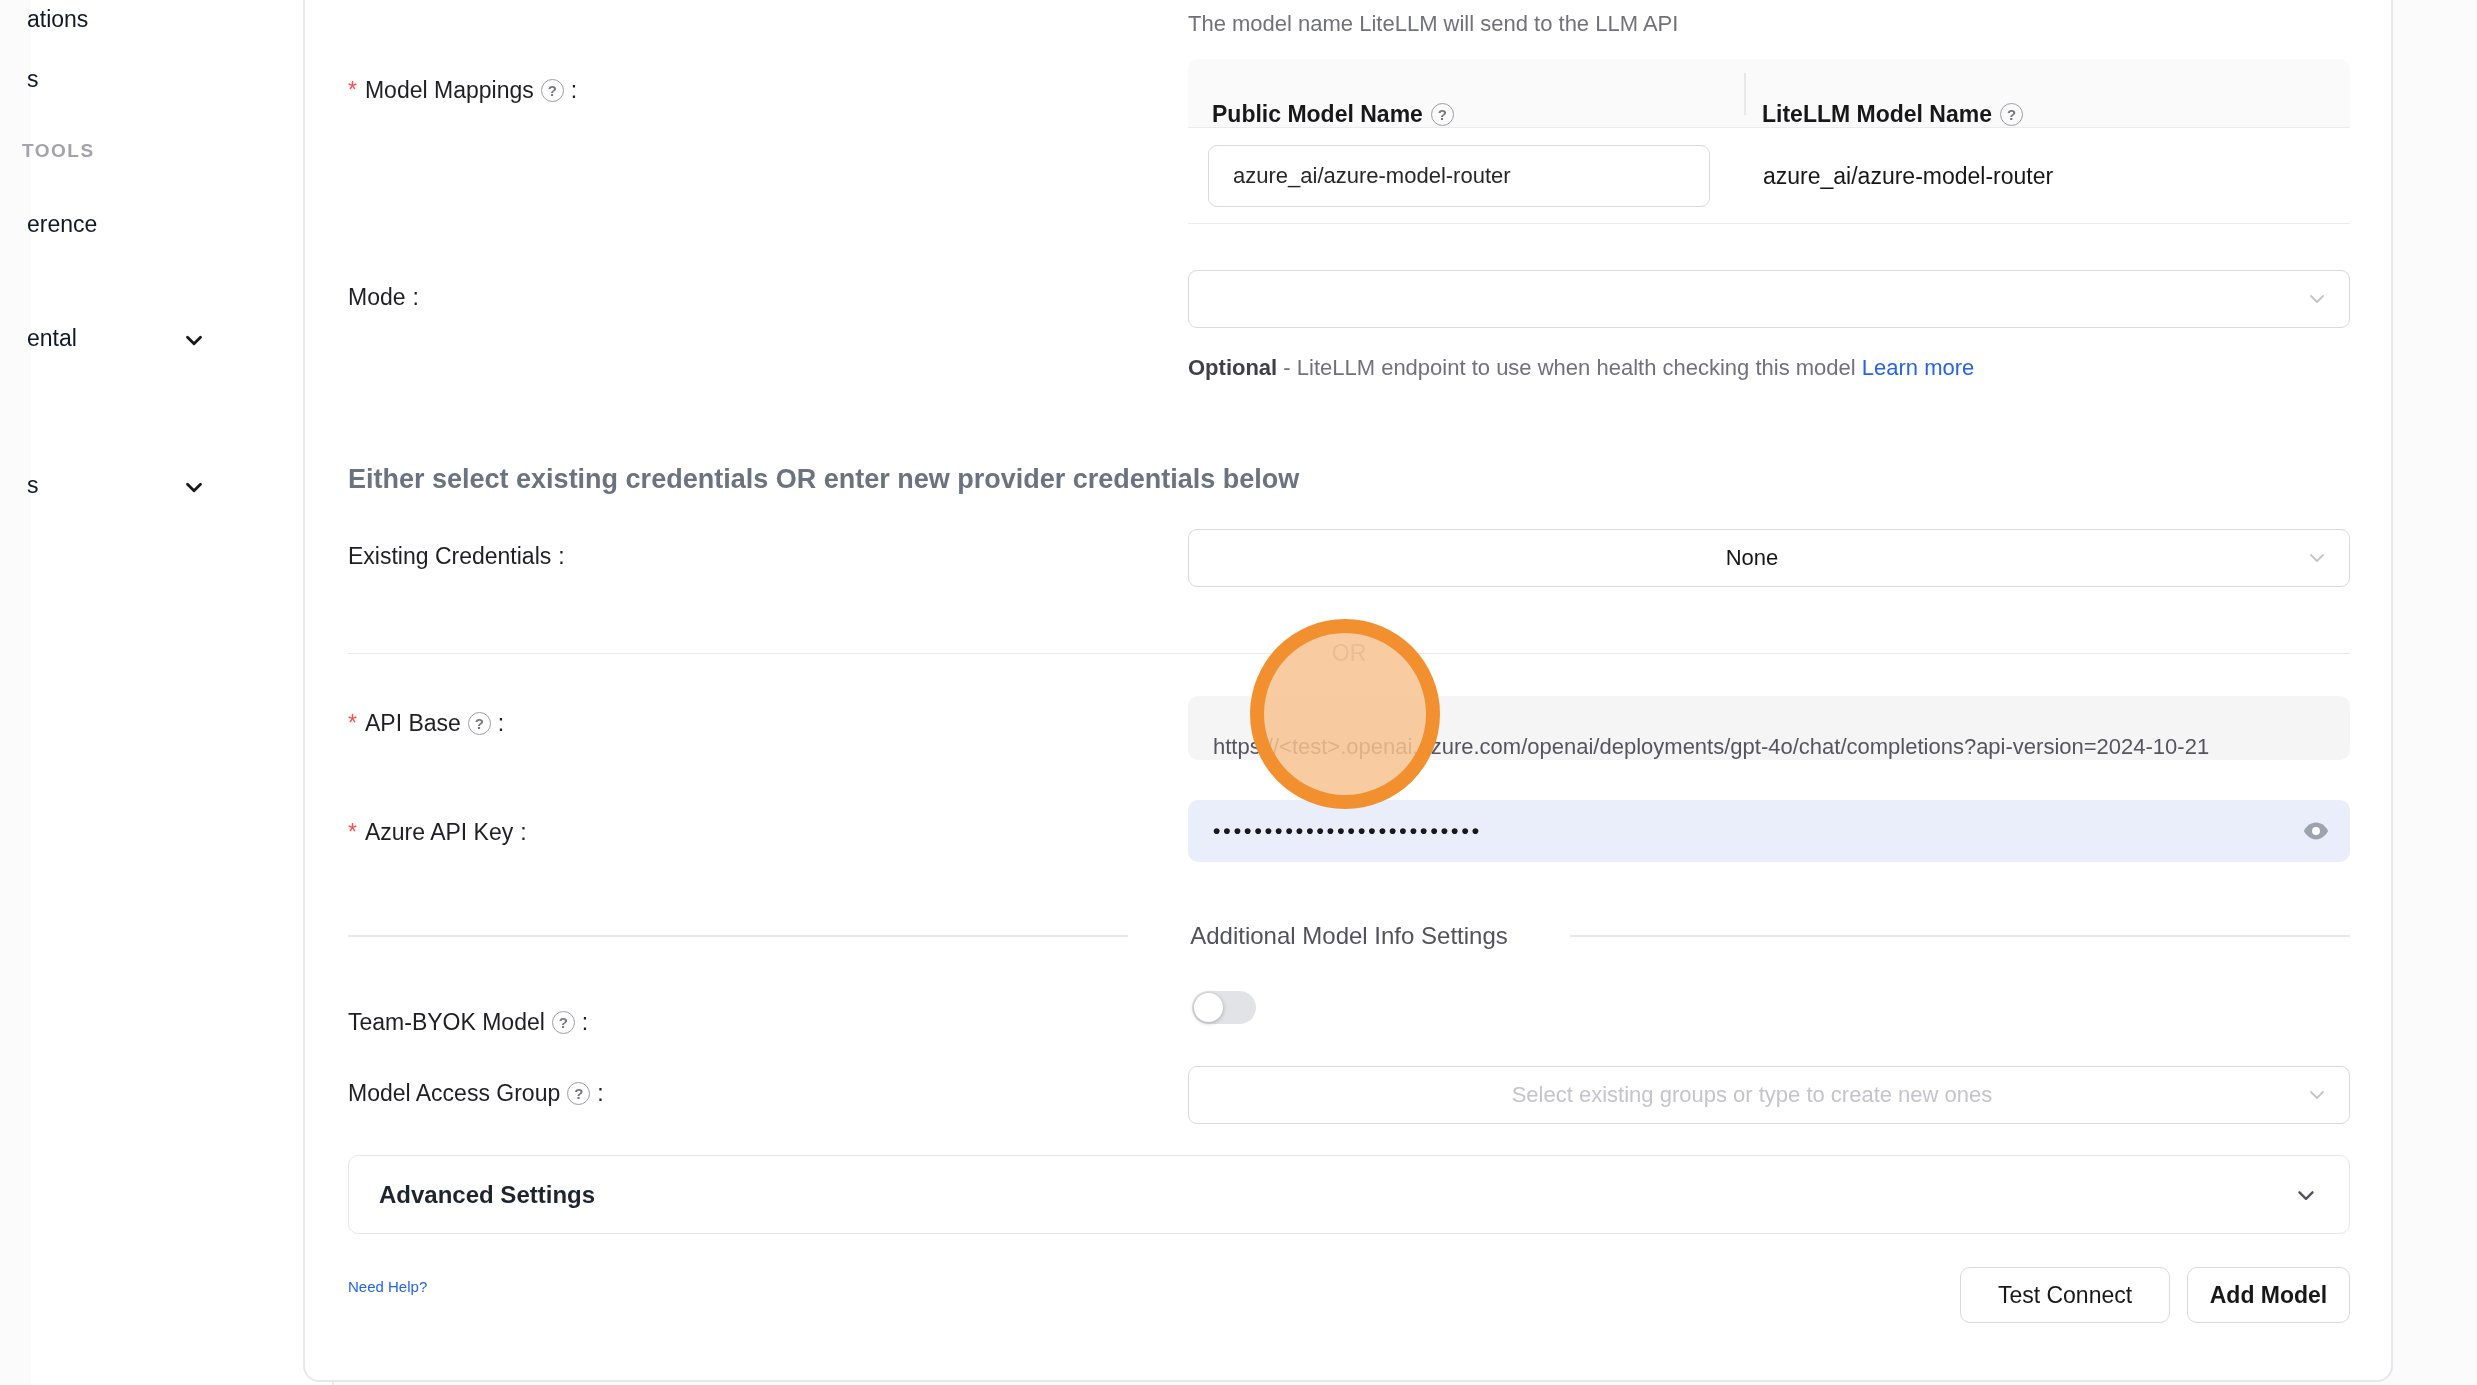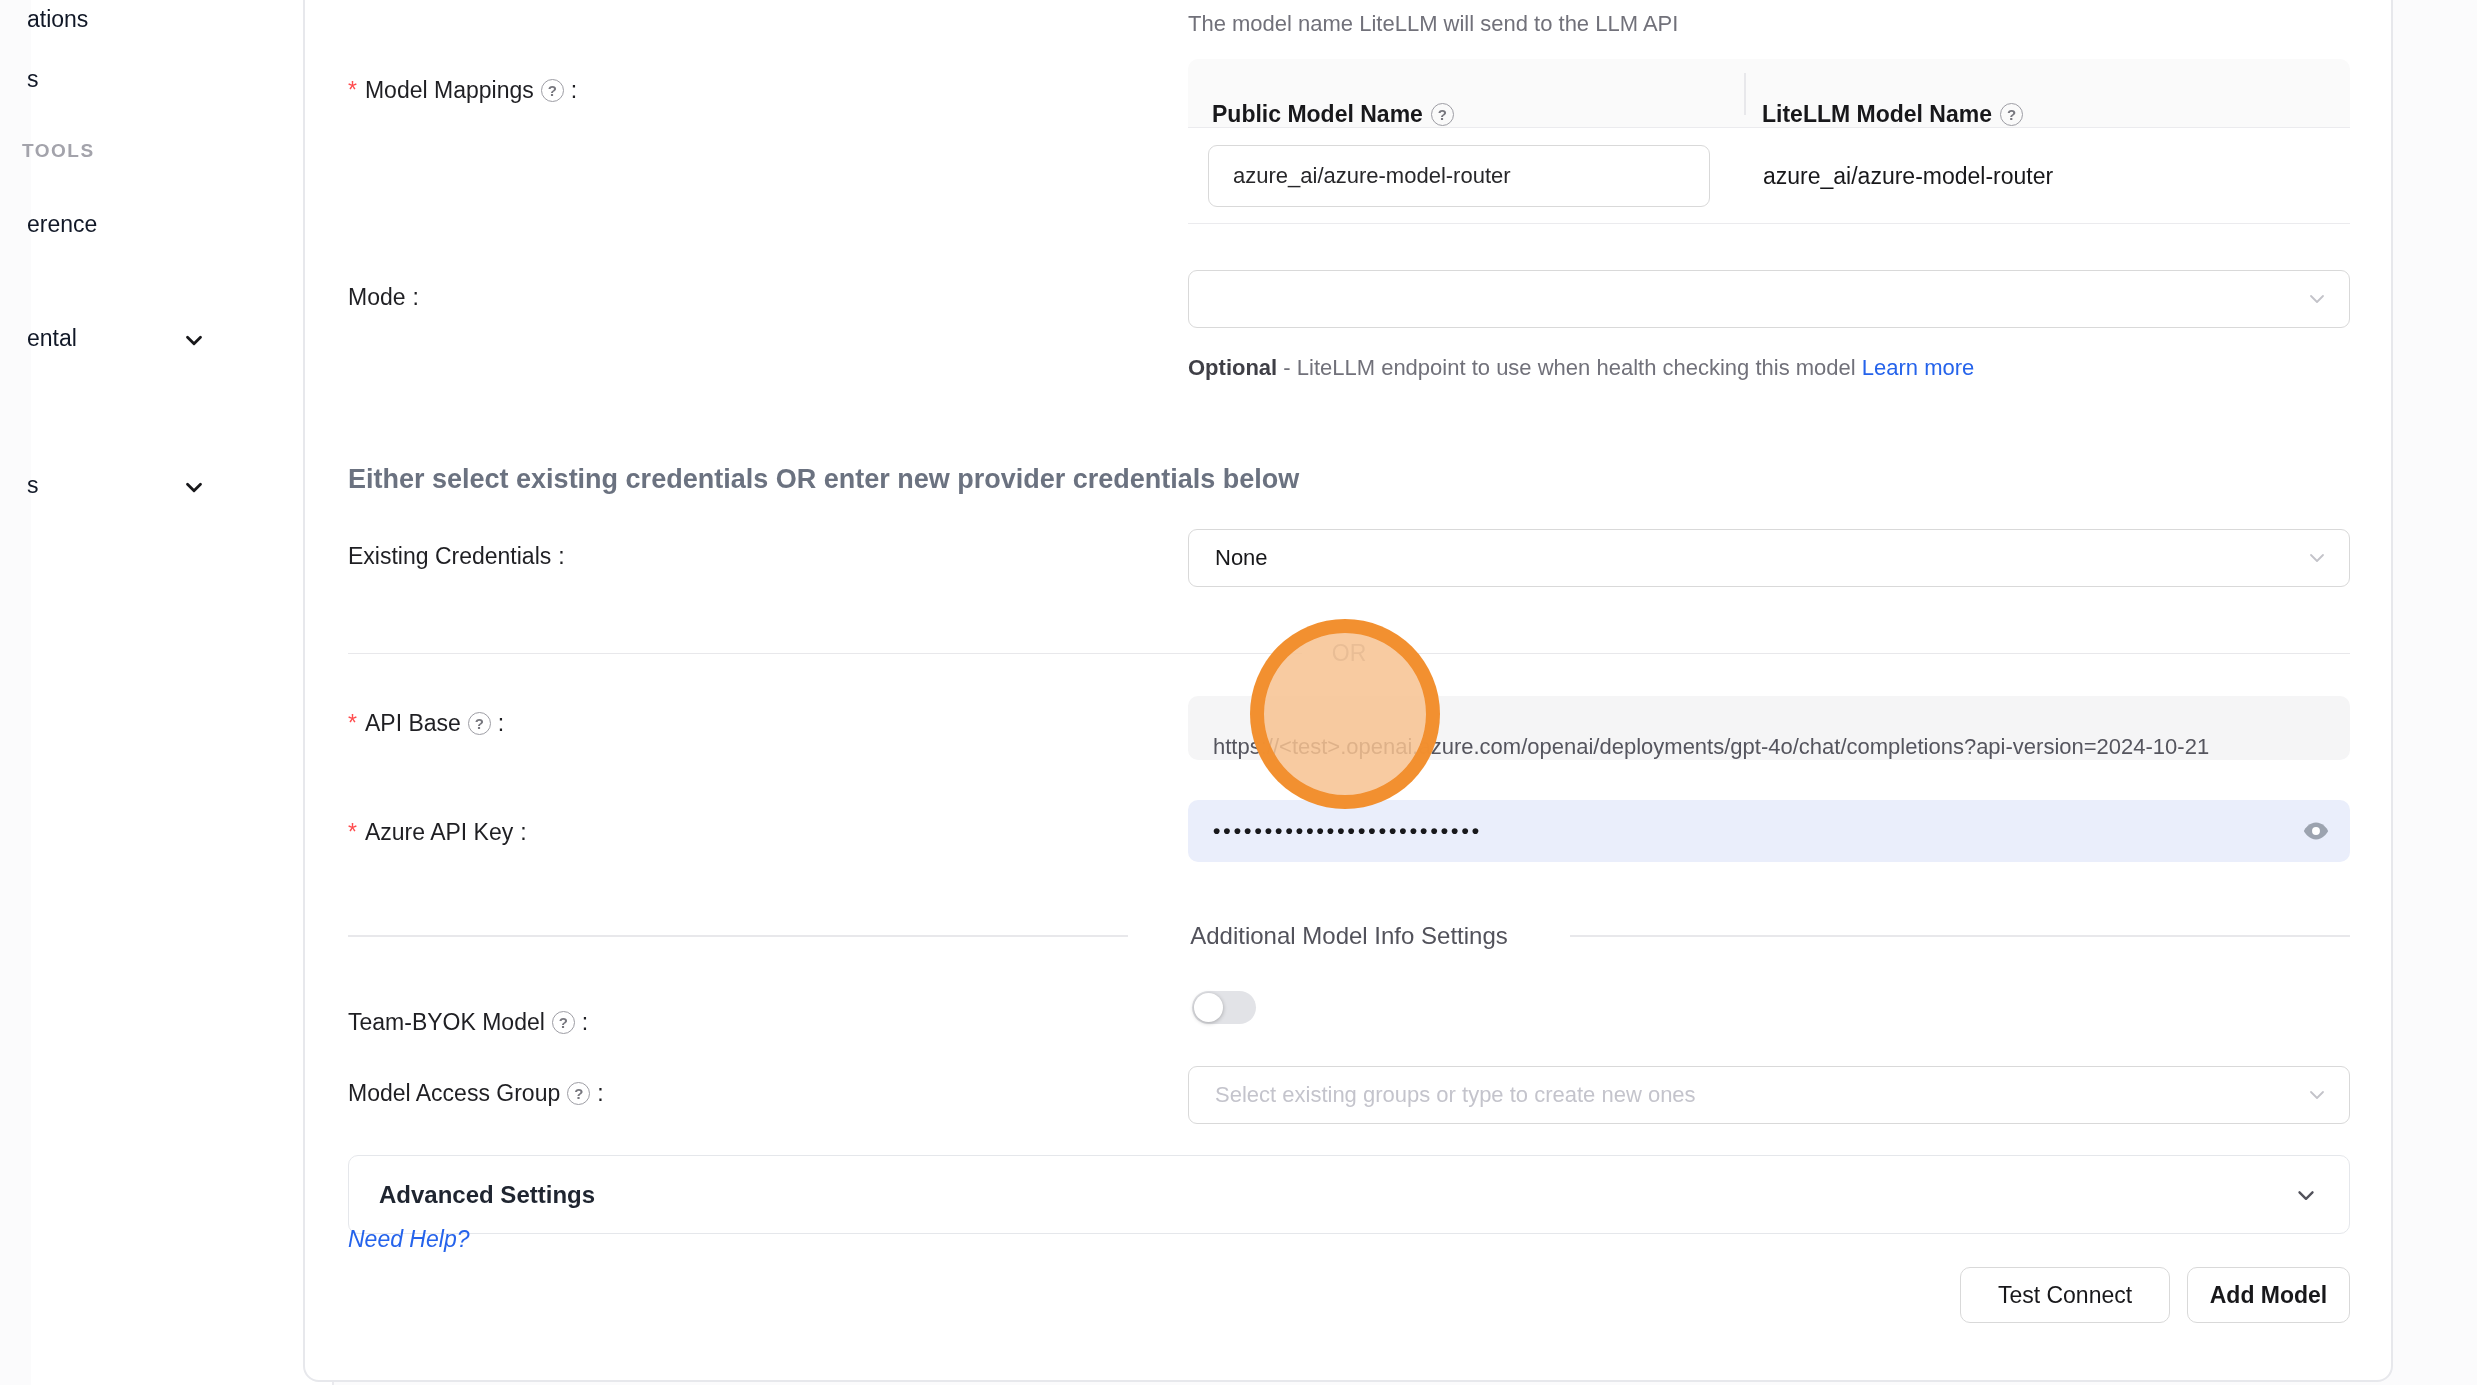--- a/index.html
+++ b/index.html
@@ -39,21 +39,21 @@
   .mm-hdivider { position:absolute; left:556px; top:14px; width:1.5px; height:42px; background:#e8e8eb; }
   .mm-row { position:relative; height:96px; border-bottom:1.5px solid #ebebee; }
   .mm-input { position:absolute; left:20px; top:17px; width:502px; height:62px;
               border:1.5px solid #d9d9d9; border-radius:9px; padding:0 24px;
               font-size:22px; color:#27272a; font-family:"Liberation Sans",sans-serif; background:#fff; outline:none; }
   .mm-cellval { position:absolute; left:575px; top:0; height:96px; display:flex; align-items:center;
                 font-size:23px; color:#18181b; }
 
   
   .select { position:absolute; background:#fff; border:1.5px solid #d9d9d9; border-radius:9px;
-            display:flex; align-items:center; padding:0 60px 0 26px; font-size:22px; color:#27272a; }
+            display:flex; align-items:center; padding:0 60px 0 26px; font-size:22px; color:#27272a;justify-content:center; }
   .select .chev { position:absolute; right:20px; top:50%; transform:translateY(-50%); display:flex; }
   .placeholder { color:#c4c4cc; }
 
   .filled-input { position:absolute; border-radius:10px; display:flex; align-items:center; padding:0 60px 0 25px; }
 
   .divider { position:absolute; left:348px; width:2002px; display:flex; align-items:center; }
   .divider .dline { flex:1; height:1.5px; background:#e8e8eb; }
   .divider .dtext { margin:0 30px; white-space:nowrap; }
 
   .or-text { font-size:23px; color:#9ca3af; }
@@ -229,17 +229,17 @@
 
 <div class="adv-panel">
   <div class="adv-title">Advanced Settings</div>
   <span style="display:flex;">
     <svg width="26" height="26" viewBox="0 0 24 24" fill="none">
         <path d="M6 9.5l6 6 6-6" stroke="#52525b" stroke-width="2.2" stroke-linecap="round" stroke-linejoin="round"></path>
       </svg>
   </span>
 </div>
 
-<div class="abs link" style="left:348px; top:1226px; font-size:23px;font-style:italic;">Need Help?</div>
+<div class="abs link" style="left:348px; top:1278px; font-size:15px;">Need Help?</div>
 <div class="btn" style="left:1960px; top:1267px; width:210px;">Test Connect</div>
 <div class="btn" style="left:2187px; top:1267px; width:163px;font-weight:bold;">Add Model</div>
 
 <div class="click-circle"></div>
 
 </body></html>

